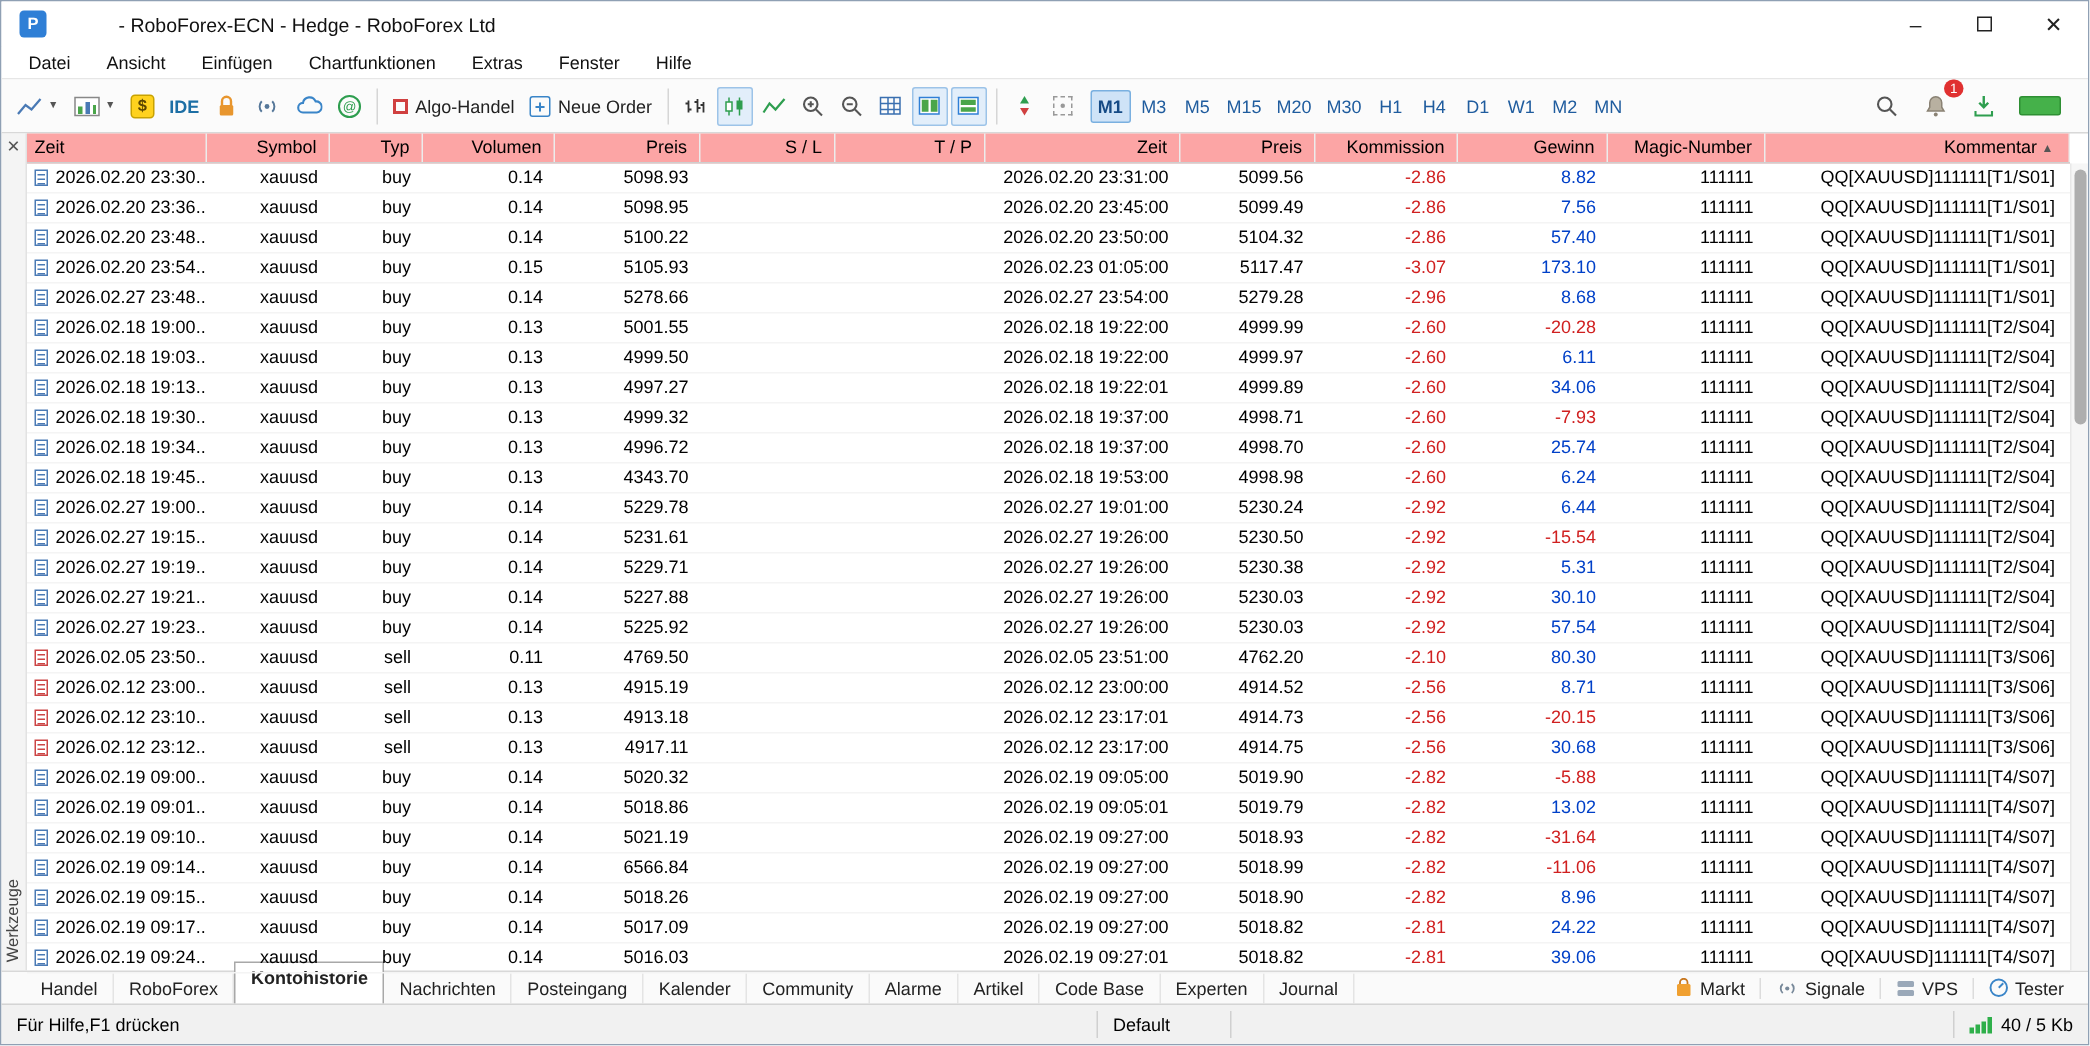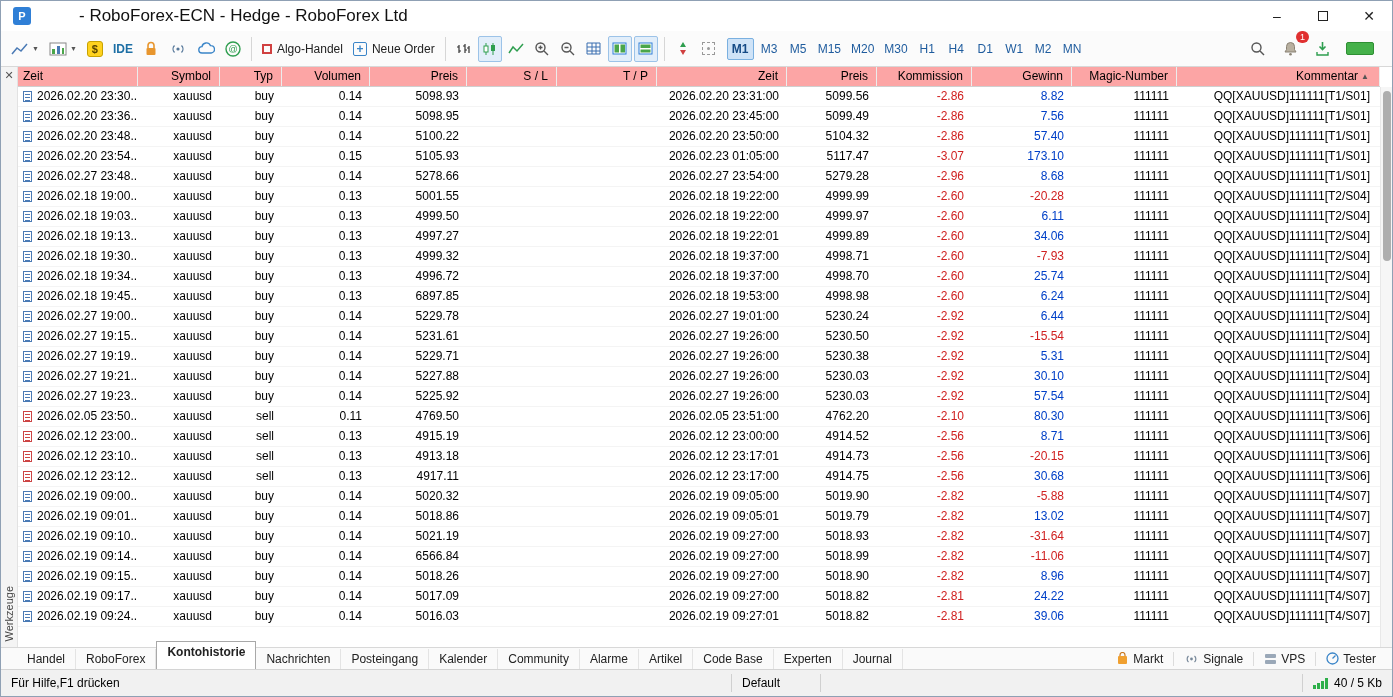--- a/index.html
+++ b/index.html
@@ -3,21 +3,21 @@
 <meta charset="utf-8">
 <style>
   *{box-sizing:border-box;margin:0;padding:0}
   html,body{width:1393px;height:697px;overflow:hidden}
   body{font-family:"Liberation Sans",sans-serif;font-size:12px;color:#000;background:#fff}
   .window{width:1393px;height:697px;border:1px solid #8fa0b4;display:flex;flex-direction:column;background:#fff}
 
   
   .titlebar{height:30px;display:flex;align-items:center;flex:0 0 30px;background:#fff}
   .app-icon{width:18px;height:18px;margin-left:12px;border-radius:3px;background:#2f7fd6;display:flex;align-items:center;justify-content:center;color:#fff;font-weight:bold;font-size:11px}
-  .title-text{margin-left:48px;font-size:17px;color:#111}
+  .title-text{margin-left:48px;font-size:13px;color:#111}
   .win-controls{margin-left:auto;display:flex;height:100%}
   .win-btn{width:46px;height:100%;display:flex;align-items:center;justify-content:center;font-size:14px;color:#222}
   .max-glyph{width:10px;height:10px;border:1px solid #222}
 
   
   .menubar{height:22px;flex:0 0 22px;display:flex;align-items:center;padding-left:6px;border-bottom:1px solid #e6e6e6;background:#fff}
   .menu-item{padding:0 12px;height:100%;display:flex;align-items:center;color:#111;cursor:default}
 
   
   .toolbar{height:36px;flex:0 0 36px;display:flex;align-items:center;padding:0 6px;border-bottom:1px solid #d8d8d8;background:#fbfbfb;gap:2px}
@@ -95,20 +95,29 @@
     <div class="title-text">- RoboForex-ECN - Hedge - RoboForex Ltd</div>
     <div class="win-controls">
       <div class="win-btn">–</div>
       <div class="win-btn">
           <span class="max-glyph"></span>
         </div>
       <div class="win-btn">✕</div>
     </div>
   </div>
 
+  <div class="menubar">
+      <div class="menu-item">Datei</div>
+      <div class="menu-item">Ansicht</div>
+      <div class="menu-item">Einfügen</div>
+      <div class="menu-item">Chartfunktionen</div>
+      <div class="menu-item">Extras</div>
+      <div class="menu-item">Fenster</div>
+      <div class="menu-item">Hilfe</div>
+    </div>
 
   <div class="toolbar">
     <div class="tbtn">
       <svg width="18" height="14">
           <polyline points="1,12 6,6 10,9 16,2" stroke="#4a7ab5" fill="none" stroke-width="1.5"></polyline>
         </svg>
       <span class="drop">▼</span>
     </div>
     <div class="tbtn">
       <svg width="18" height="14">
@@ -466,21 +475,21 @@
             <div class="tcell c12">QQ[XAUUSD]111111[T2/S04]</div>
           </div>
           <div class="trow">
             <div class="tcell c0">
               <span class="doc-icon buy"></span>
               <span>2026.02.18 19:45...</span>
             </div>
             <div class="tcell c1">xauusd</div>
             <div class="tcell c2">buy</div>
             <div class="tcell c3">0.13</div>
-            <div class="tcell c4">6897.85</div>
+            <div class="tcell c4">4343.70</div>
             <div class="tcell c5"></div>
             <div class="tcell c6"></div>
             <div class="tcell c7">2026.02.18 19:53:00</div>
             <div class="tcell c8">4998.98</div>
             <div class="tcell c9 neg">-2.60</div>
             <div class="tcell c10 pos">6.24</div>
             <div class="tcell c11">111111</div>
             <div class="tcell c12">QQ[XAUUSD]111111[T2/S04]</div>
           </div>
           <div class="trow">

